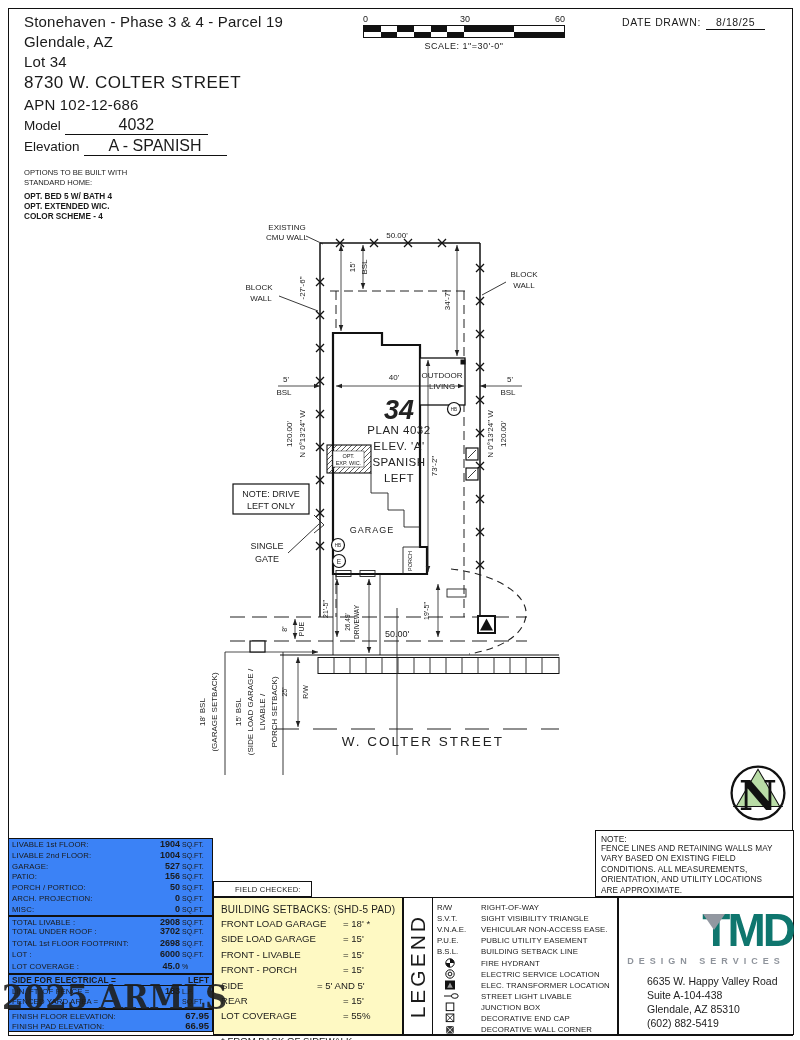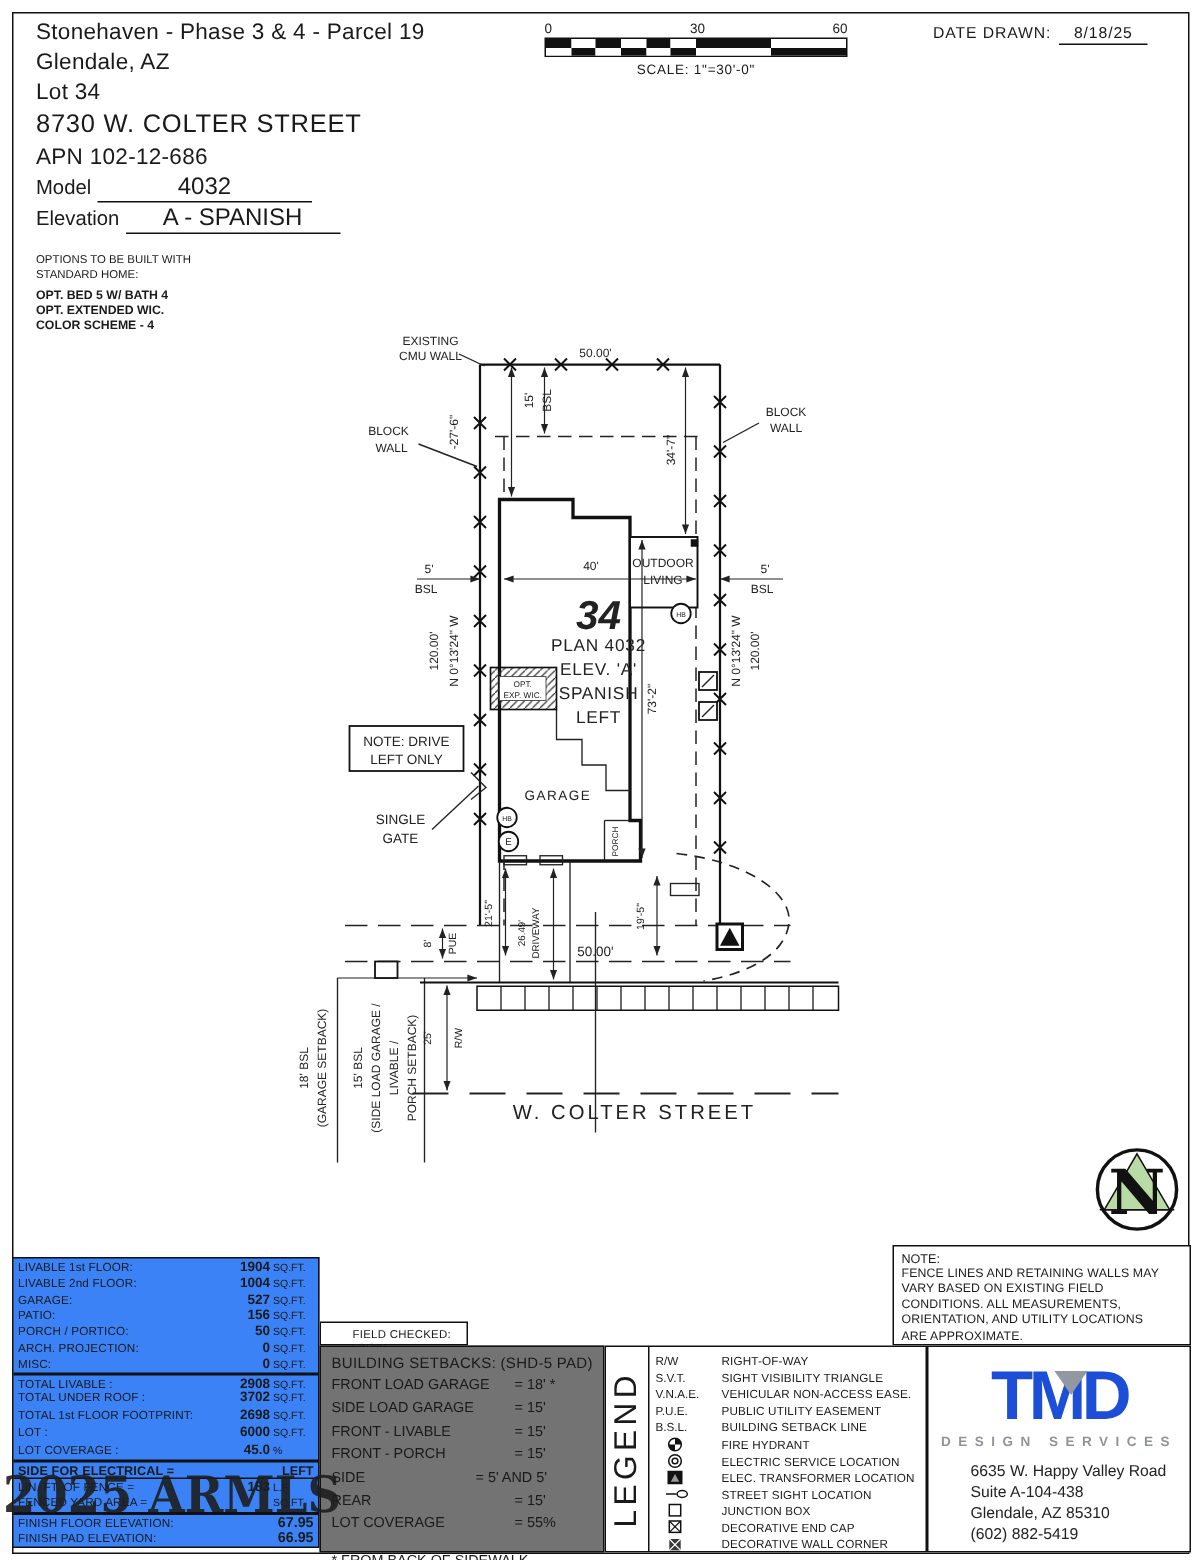--- a/index.html
+++ b/index.html
@@ -65,21 +65,21 @@
   .fin .ar-v{font-size:9.5px}
   .g1{border-bottom:0}
   .watermark{left:2px;top:979px;width:218px;font-family:"DejaVu Serif",serif;
              font-weight:bold;font-size:31px;color:rgba(30,30,30,.9);letter-spacing:0px;
              transform:scaleY(1.08);z-index:6;white-space:nowrap}
 
   .fieldchecked{left:213px;top:881px;width:99px;height:16px;border:1.2px solid #111;
                 box-sizing:border-box;font-size:7.6px;padding:3px 0 0 21px;background:#fff;letter-spacing:.2px}
 
   .setbacks{left:213px;top:897px;width:190px;height:138px;border:1.6px solid #111;
-            box-sizing:border-box;padding:6px 0 0 7px;background:#737373}
+            box-sizing:border-box;padding:6px 0 0 7px;background:#fef9c3}
   .sb-title{font-size:10px;letter-spacing:.2px;margin-bottom:3px}
   .sb-row{font-size:9.6px;height:15.4px;position:relative}
   .sb-val{position:absolute;left:122px;top:0;white-space:nowrap}
   .sb-val.shift{left:96px}
   .sb-foot{font-size:9.6px;margin-top:9px}
 
   .legendwrap{left:403px;top:897px;width:215px;height:138px;border:1.6px solid #111;
               box-sizing:border-box;display:flex;background:#fff}
   .legend-strip{width:28px;border-right:1.4px solid #111;display:flex;align-items:center;justify-content:center}
   .legend-title{writing-mode:vertical-rl;transform:rotate(180deg);font-size:21px;letter-spacing:3px}
@@ -89,22 +89,22 @@
   .lg-icon{width:44px;display:flex;justify-content:flex-start;padding-left:7px;box-sizing:border-box}
   .lg-desc{flex:1;font-size:7.8px;letter-spacing:.1px}
 
   .notebox{left:595px;top:830px;width:199px;height:67px;border:1.6px solid #111;
            box-sizing:border-box;padding:3px 0 0 5px;background:#fff}
   .note-title{font-size:8.4px}
   .note-line{font-size:8.2px;line-height:10.4px;letter-spacing:.1px}
 
   .firm{left:618px;top:897px;width:176px;height:138px;border:1.6px solid #111;
         box-sizing:border-box;background:#fff;padding:10px 0 0 0}
-  .tmd{position:relative;text-align:center;font-weight:bold;font-size:46px;line-height:44px;
-       letter-spacing:-3px;color:#1d4ed8}
+  .tmd{position:relative;text-align:right;font-weight:bold;font-size:46px;line-height:44px;
+       letter-spacing:-3px;color:#0f766e}
   .tmd-tri{position:absolute;left:84px;top:6px;width:0;height:0;
            border-left:11px solid transparent;border-right:11px solid transparent;
            border-top:16px solid #9298a1}
   .tagline{text-align:center;font-size:9px;font-weight:bold;letter-spacing:5px;color:#8f949c;margin-top:4px}
   .firm-addr{font-size:10.5px;line-height:14px;margin:8px 0 0 28px;color:#222}
 </style>
 </head>
 <body>
 
 <div class="abs page-border"></div>
@@ -490,21 +490,21 @@
         </span>
       <span class="lg-desc">ELEC. TRANSFORMER LOCATION</span>
       </div>
     <div class="lg-row">
       <span class="lg-icon">
           <svg width="15" height="10" viewBox="0 0 15 10">
             <line x1="0" y1="5" x2="7" y2="5" stroke="#111"></line>
             <ellipse cx="10.8" cy="5" rx="3.4" ry="2.3" fill="none" stroke="#111"></ellipse>
           </svg>
         </span>
-      <span class="lg-desc">STREET SIGHT LOCATION</span>
+      <span class="lg-desc">STREET LIGHT LIVABLE</span>
       </div>
     <div class="lg-row">
       <span class="lg-icon">
           <svg width="12" height="10" viewBox="0 0 12 10">
             <rect x="2.2" y="1" width="7.6" height="7.6" fill="none" stroke="#111"></rect>
           </svg>
         </span>
       <span class="lg-desc">JUNCTION BOX</span>
       </div>
     <div class="lg-row">

